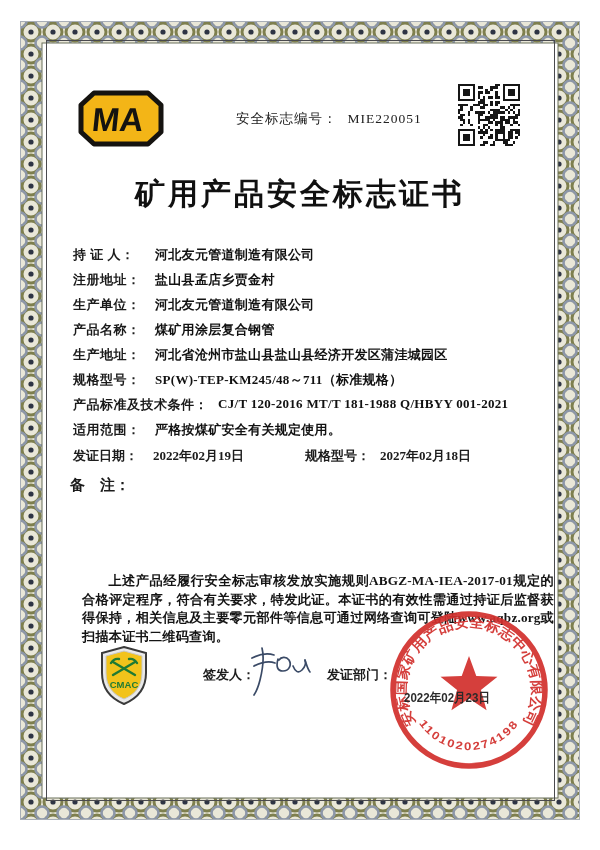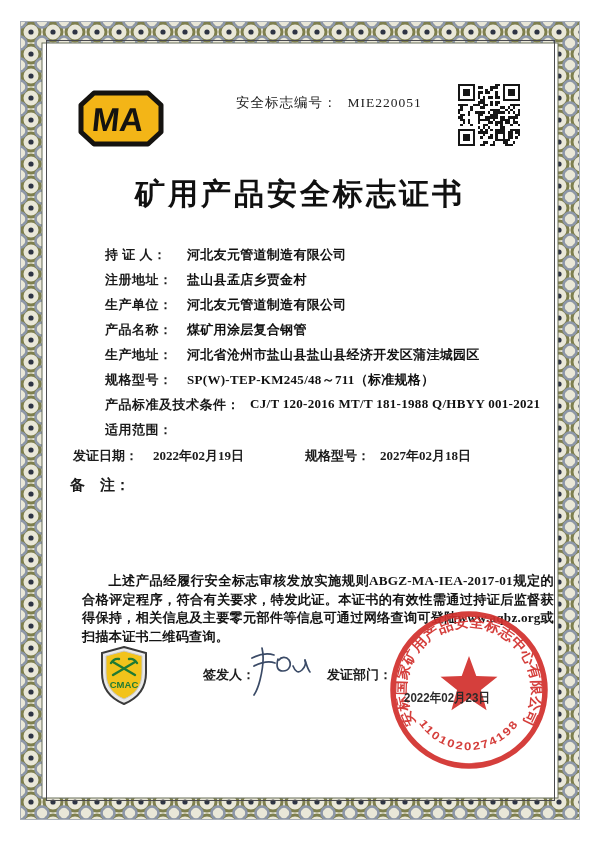--- a/index.html
+++ b/index.html
@@ -10,30 +10,30 @@
   }
   .abs{position:absolute;}
   
   #frame{left:20px;top:21px;}
   #inner-border{
     left:46px;top:40px;width:507px;height:759px;
     border:1.5px solid #4a4a4e;
   }
   
   #ma-logo{left:78px;top:90px;}
-  #cert-no{left:236px;top:94px;font-size:13.5px;letter-spacing:1px;color:#222;}
+  #cert-no{left:236px;top:110px;font-size:13.5px;letter-spacing:1px;color:#222;}
   #cert-no .val{margin-left:10px;font-family:"Liberation Serif","DejaVu Serif",serif;}
   #qr{left:458px;top:84px;}
   #page-title{
     left:0;top:174px;width:600px;margin:0;text-align:center;
     font-size:30px;font-weight:900;letter-spacing:3px;color:#101010;
   }
   
   #fields{left:73px;top:246px;width:470px;}
-  .row{display:flex;align-items:flex-start;height:25px;font-size:13px;font-weight:bold;margin-left:32px;}
+  .row{display:flex;align-items:flex-start;height:25px;font-size:13px;font-weight:bold;}
   .row .lbl{min-width:80px;white-space:nowrap;color:#1a1a1a;letter-spacing:0.5px;}
   .row .val{white-space:nowrap;color:#111;letter-spacing:0.3px;padding-left:2px;}
   .row .lbl.wide{min-width:0;margin-right:8px;}
   
   #dates-row{left:73px;top:447px;width:470px;font-size:13px;font-weight:bold;height:18px;}
   #dates-row span{position:absolute;white-space:nowrap;}
   #issue-label{left:0;}
   #issue-value{left:80px;}
   #valid-label{left:232px;}
   #valid-value{left:307px;}
@@ -321,20 +321,21 @@
   <div class="row">
     <span class="lbl">规格型号：</span>
     <span class="val">SP(W)-TEP-KM245/48～711（标准规格）</span>
   </div>
   <div class="row">
     <span class="lbl wide">产品标准及技术条件：</span>
     <span class="val">CJ/T 120-2016 MT/T 181-1988 Q/HBYY 001-2021</span>
   </div>
   <div class="row">
     <span class="lbl">适用范围：</span>
+    <span class="val">严格按煤矿安全有关规定使用。</span>
   </div>
 </div>
 
 <div id="dates-row" class="abs">
   <span id="issue-label">发证日期：</span>
   <span id="issue-value">2022年02月19日</span>
   <span id="valid-label">规格型号：</span>
   <span id="valid-value">2027年02月18日</span>
 </div>
 <div id="remark-row" class="abs">备　注：</div>

